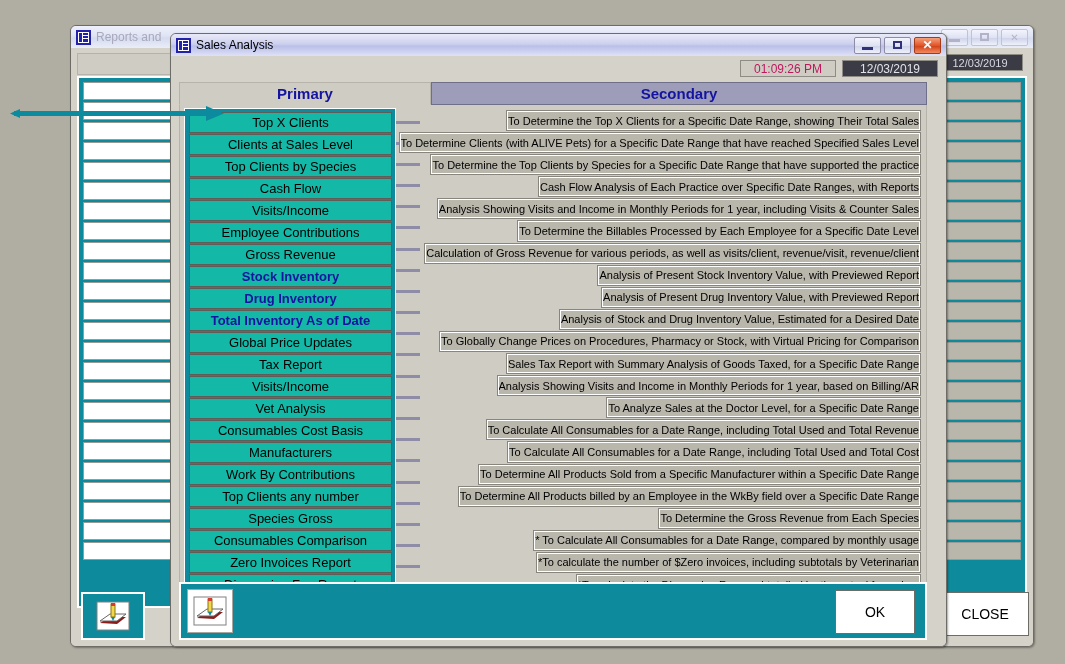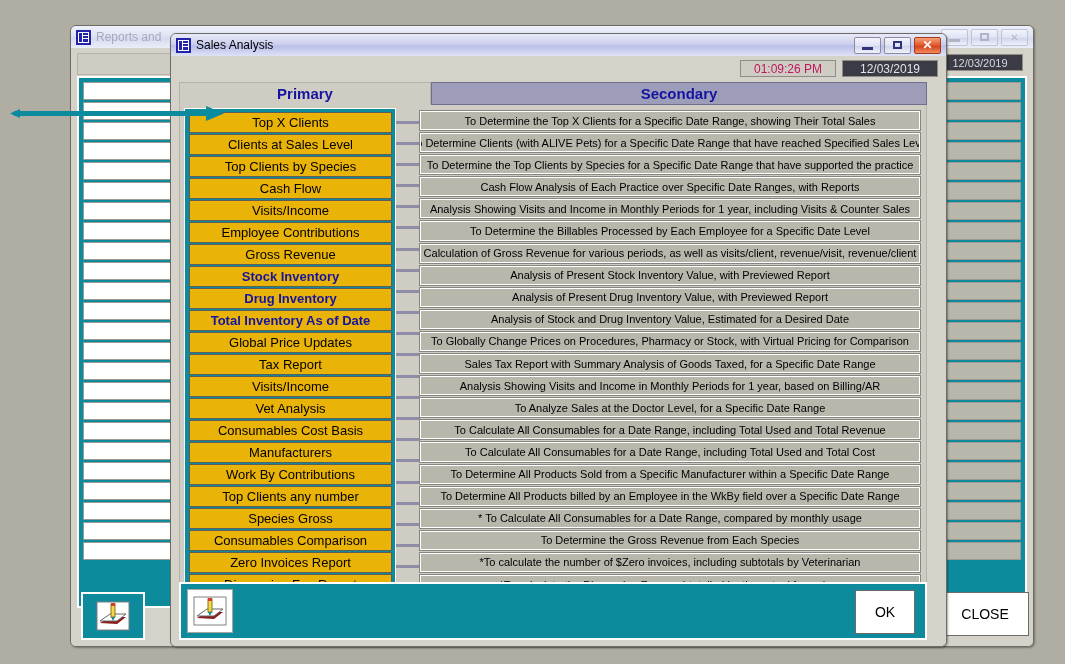--- a/index.html
+++ b/index.html
@@ -212,21 +212,21 @@
     position:absolute; left:4px; top:3px; width:212px; bottom:5px;
     background:#0d8a9b;
     border:1px solid #ffffff;
     box-sizing:border-box;
     padding: 3px 3px 3px 4px;
     display:flex; flex-direction:column;
   }
   .p-item {
     flex: 1 1 0;
     min-height:0;
-    background:#eab308;
+    background:#14b8a6;
     border:1px solid #5f5d57;
     box-sizing:border-box;
     margin-bottom: 1px;
     display:flex; align-items:center; justify-content:center;
     font-size: 13px;
     color:#000;
     white-space:nowrap;
     overflow:hidden;
   }
   .p-item.em { color:#1414a0; font-weight:bold; }
@@ -247,20 +247,21 @@
     height:3px;
     margin-top:-1px;
     background:#8e8ca6;
   }
 
   #desc-col {
     position:absolute; left:238px; top:3px; right:4px; bottom:5px;
     display:flex; flex-direction:column;
     padding: 3px 2px;
     box-sizing:border-box;
+    align-items:flex-end;
   }
   .d-item {
     flex:1 1 0;
     min-height:0;
     background:#b9b6ac;
     border:1px solid #ffffff;
     outline:1px solid #87857d;
     outline-offset:0;
     box-sizing:border-box;
     margin-bottom: 3px;
@@ -281,21 +282,21 @@
   #fg-icon-btn {
     position:absolute; left:6px; top:5px;
     width: 46px; height: 44px;
     background:#ffffff;
     border:1px solid #a8a69e;
     box-sizing:border-box;
     display:flex; align-items:center; justify-content:center;
   }
   #fg-ok {
     position:absolute; right:10px; top:6px;
-    width: 60px; height: 44px;
+    width: 80px; height: 44px;
     background:#ffffff;
     border:1px solid #6e6c66;
     display:flex; align-items:center; justify-content:center;
     font-size:14px; color:#000;
     box-sizing:border-box;
   }
 
   
   .pencil-icon { width:34px; height:30px; display:block; }
 
@@ -490,22 +491,22 @@
             <div class="d-item">Analysis of Present Drug Inventory Value, with Previewed Report</div>
             <div class="d-item">Analysis of Stock and Drug Inventory Value, Estimated for a Desired Date</div>
             <div class="d-item">To Globally Change Prices on Procedures, Pharmacy or Stock, with Virtual Pricing for Comparison</div>
             <div class="d-item">Sales Tax Report with Summary Analysis of Goods Taxed, for a Specific Date Range</div>
             <div class="d-item">Analysis Showing Visits and Income in Monthly Periods for 1 year, based on Billing/AR</div>
             <div class="d-item">To Analyze Sales at the Doctor Level, for a Specific Date Range</div>
             <div class="d-item">To Calculate All Consumables for a Date Range, including Total Used and Total Revenue</div>
             <div class="d-item">To Calculate All Consumables for a Date Range, including Total Used and Total Cost</div>
             <div class="d-item">To Determine All Products Sold from a Specific Manufacturer within a Specific Date Range</div>
             <div class="d-item">To Determine All Products billed by an Employee in the WkBy field over a Specific Date Range</div>
+            <div class="d-item">To Determine the Gross Revenue from Each Species</div>
             <div class="d-item">* To Calculate All Consumables for a Date Range, compared by monthly usage</div>
-            <div class="d-item">To Determine the Gross Revenue from Each Species</div>
             <div class="d-item">*To calculate the number of $Zero invoices, including subtotals by Veterinarian</div>
             <div class="d-item">*To calculate the Dispensing Fees, subtotalled by the actual fee value.</div>
             <div class="d-item">*To Report the linked procedures based on a Specified Single Procedure Wildcard value, grouped by VET</div>
           </div>
       </div>
 
       <div id="fg-bottom">
         <div id="fg-icon-btn">
           <svg class="pencil-icon" viewBox="0 0 34 30">
             <rect x="1" y="1" width="32" height="28" fill="#ffffff" stroke="#808080"></rect>

